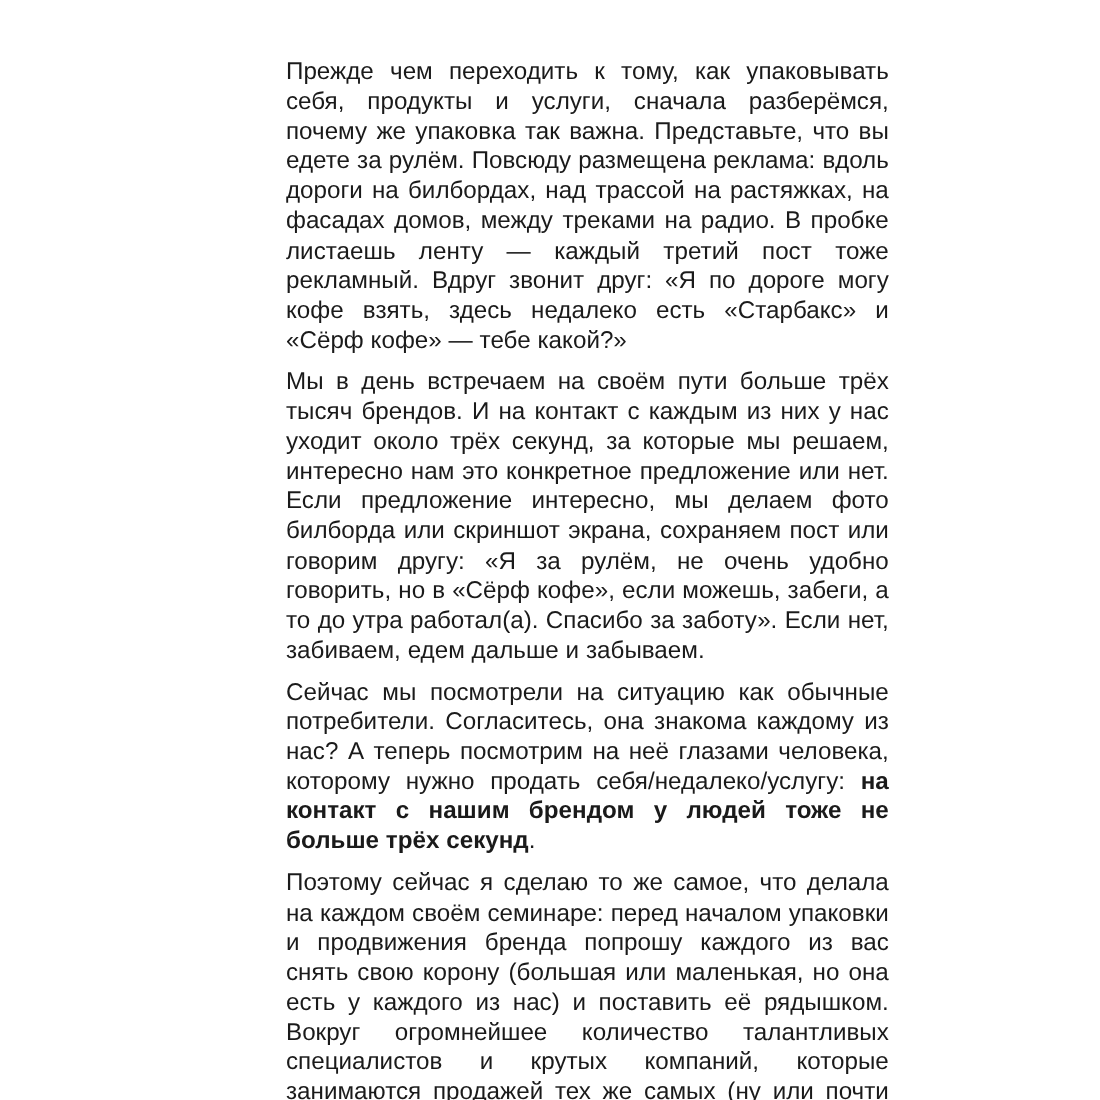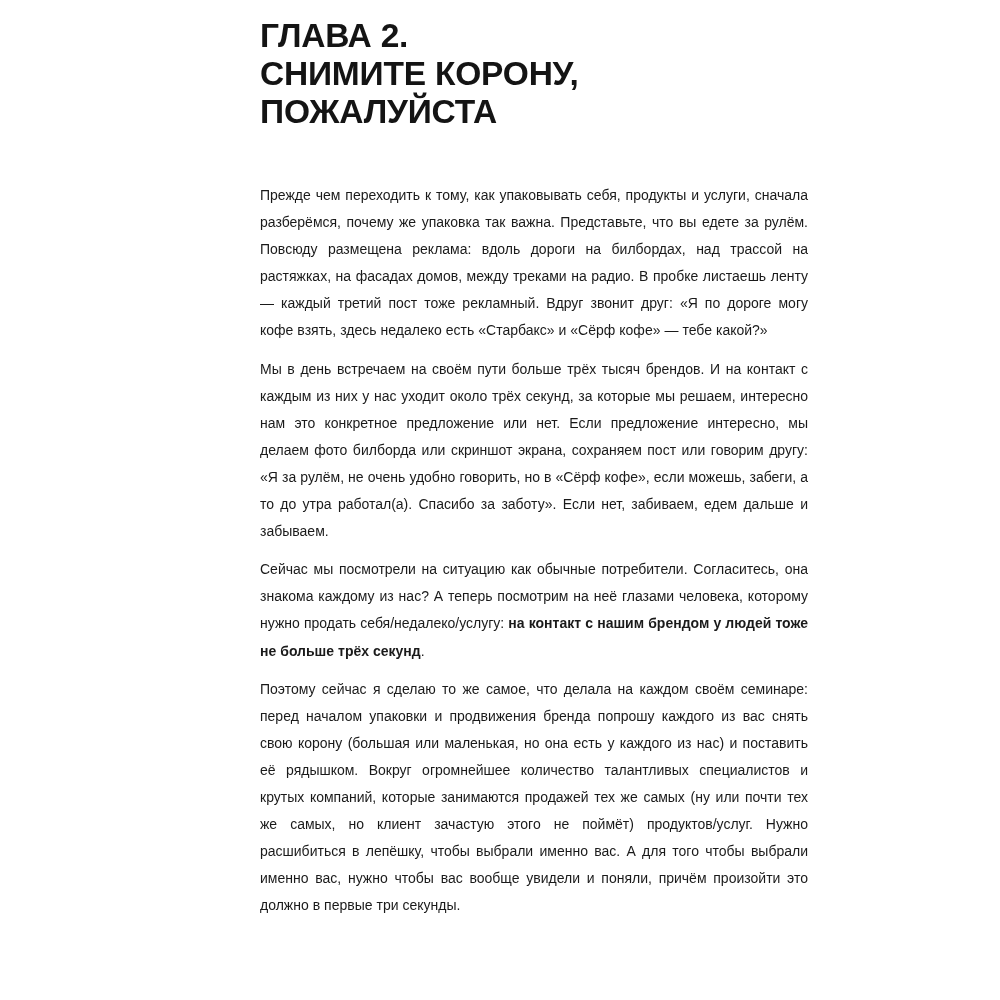--- a/index.html
+++ b/index.html
@@ -43,21 +43,21 @@
     text-align: left;
     white-space: pre-line;
   }
 
   .body-text {
     margin-top: 51px;
   }
 
   p.para {
     margin: 0 0 11px 0;
-    font-size: 14px;
+    font-size: 22px;
     line-height: 27.1px;
     text-align: justify;
     text-justify: inter-word;
     color: #1a1a1a;
     hyphens: manual;
     word-spacing: 0.1px;
   }
 
   p.para:last-child {
     margin-bottom: 0;
@@ -67,23 +67,20 @@
   p.para strong {
     font-weight: 700;
   }
 </style>
 </head>
 <body>
 
 <div class="page">
   <div class="content-column">
 
-    <h1 class="chapter-title">ГЛАВА 2.
-СНИМИТЕ КОРОНУ,
-ПОЖАЛУЙСТА</h1>
 
     <div class="body-text">
 
       <p class="para">Прежде чем переходить к тому, как упаковывать себя, продукты и услуги, сначала разберёмся, почему же упаковка так важна. Представьте, что вы едете за рулём. Повсюду размещена реклама: вдоль дороги на билбордах, над трассой на растяжках, на фасадах домов, между треками на радио. В пробке листаешь ленту — каждый третий пост тоже рекламный. Вдруг звонит друг: «Я по дороге могу кофе взять, здесь недалеко есть «Старбакс» и «Сёрф кофе» — тебе какой?»</p>
 
       <p class="para">Мы в день встречаем на своём пути больше трёх тысяч брендов. И на контакт с каждым из них у нас уходит около трёх секунд, за которые мы решаем, интересно нам это конкретное предложение или нет. Если предложение интересно, мы делаем фото билборда или скриншот экрана, сохраняем пост или говорим другу: «Я за рулём, не очень удобно говорить, но в «Сёрф кофе», если можешь, забеги, а то до утра работал(а). Спасибо за заботу». Если нет, забиваем, едем дальше и забываем.</p>
 
       <p class="para"><span>Сейчас мы посмотрели на ситуацию как обычные потребители. Согласитесь, она знакома каждому из нас? А теперь посмотрим на неё глазами человека, которому нужно продать себя/недалеко/услугу: </span><strong>на контакт с нашим брендом у людей тоже не больше трёх секунд</strong><span>.</span></p>
 
       <p class="para">Поэтому сейчас я сделаю то же самое, что делала на каждом своём семинаре: перед началом упаковки и продвижения бренда попрошу каждого из вас снять свою корону (большая или маленькая, но она есть у каждого из нас) и поставить её рядышком. Вокруг огромнейшее количество талантливых специалистов и крутых компаний, которые занимаются продажей тех же самых (ну или почти тех же самых, но клиент зачастую этого не поймёт) продуктов/услуг. Нужно расшибиться в лепёшку, чтобы выбрали именно вас. А для того чтобы выбрали именно вас, нужно чтобы вас вообще увидели и поняли, причём произойти это должно в первые три секунды.</p>

